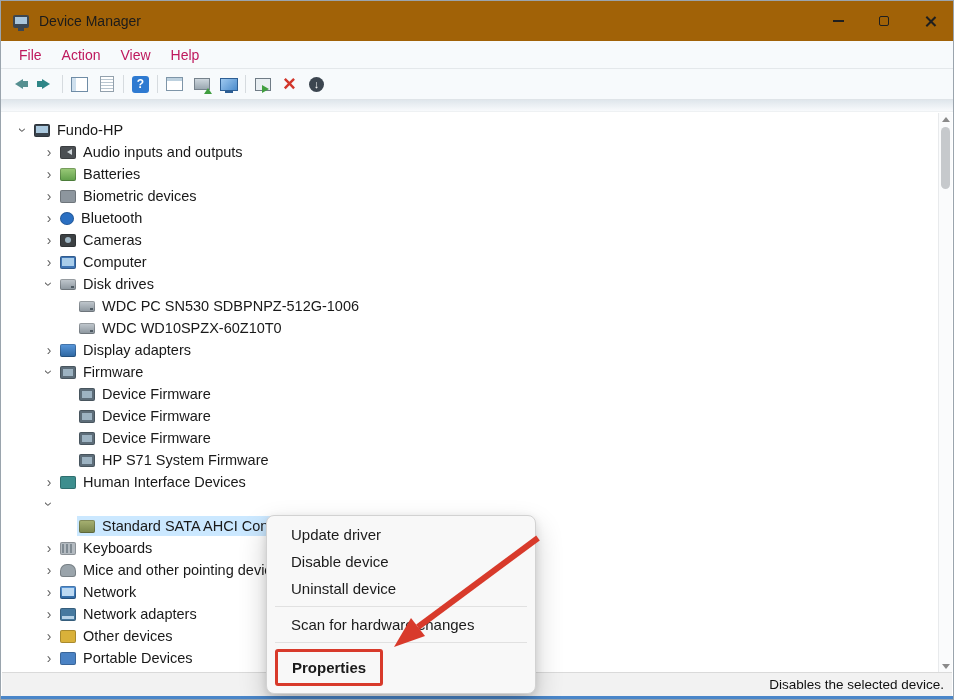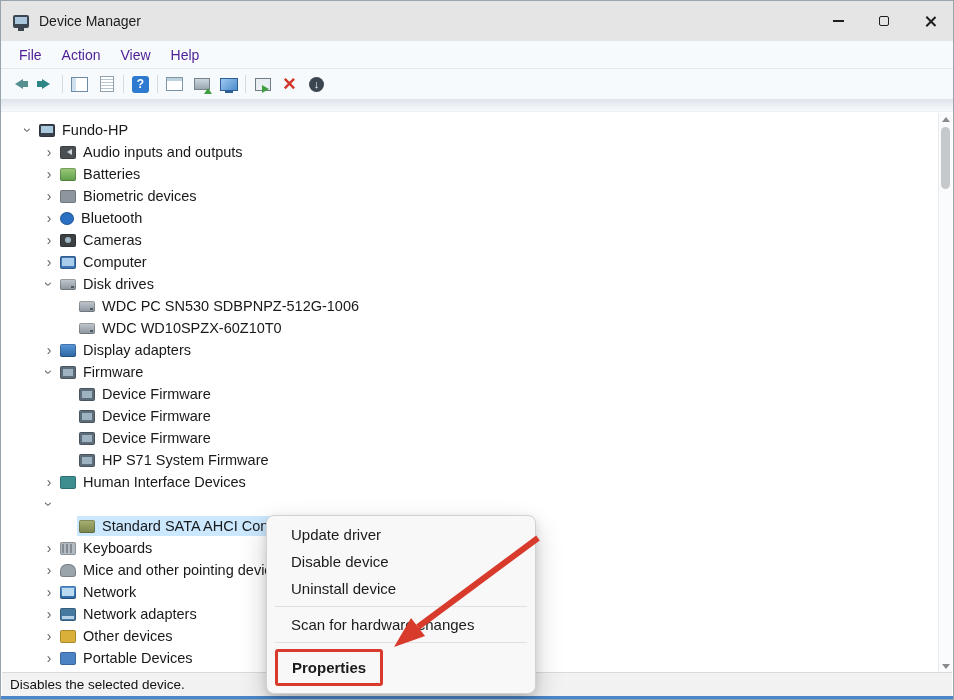--- a/index.html
+++ b/index.html
@@ -1,40 +1,40 @@
 <!DOCTYPE html>
 <html><head>
 <meta charset="utf-8">
 <style>
   * { margin:0; padding:0; box-sizing:border-box; }
   html,body { width:954px; height:700px; font-family:"Liberation Sans","DejaVu Sans",sans-serif; }
   .window { position:absolute; inset:0; width:954px; height:700px; background:#fff;
             border:1px solid #9aa4ad; overflow:hidden; --annot:#d83a2b; }
 
   
-  .titlebar { height:40px; background:#e5e5e5; display:flex; align-items:center; padding-left:12px; }
+  .titlebar { height:40px; background:#a16207; display:flex; align-items:center; padding-left:12px; }
   .app-icon { width:16px; height:13px; margin-right:10px; position:relative;
               background:#3c4650; border-radius:2px; }
   .app-icon::before { content:""; position:absolute; inset:2px 2px 4px 2px; background:#a9c6dc; }
   .app-icon::after { content:""; position:absolute; left:5px; bottom:-3px; width:6px; height:3px; background:#3c4650; }
   .title { font-size:14px; color:#1b1b1b; }
   .caption-buttons { margin-left:auto; display:flex; height:100%; }
   .cap { width:46px; height:100%; display:flex; align-items:center; justify-content:center; }
   .min-glyph { width:11px; height:2px; background:#1f1f1f; }
   .max-glyph { width:10px; height:10px; border:1.2px solid #1f1f1f; border-radius:2px; }
   .close-glyph { position:relative; width:13px; height:13px; }
   .close-glyph::before,.close-glyph::after { content:""; position:absolute; left:6px; top:0;
      width:1.5px; height:13px; background:#1f1f1f; }
   .close-glyph::before { transform:rotate(45deg); }
   .close-glyph::after  { transform:rotate(-45deg); }
 
   
   .menubar { height:28px; background:#f7fafc; display:flex; align-items:center; padding-left:8px;
              border-bottom:1px solid #e4e8eb; }
-  .menubar-item { font-size:14px; color:#4c1d95; padding:4px 10px; }
+  .menubar-item { font-size:14px; color:#be185d; padding:4px 10px; }
 
   
   .toolbar { height:31px; background:#f7fafc; display:flex; align-items:center; padding-left:4px;
              border-bottom:1px solid #dfe4e8; }
   .tb { width:27px; height:24px; display:flex; align-items:center; justify-content:center; border-radius:3px; }
   .tb-sep { width:1px; height:18px; background:#d6dbdf; margin:0 3px; }
   .tb-back::before { content:""; border:5px solid transparent; border-right:8px solid #558f90; margin-right:-1px; }
   .tb-back::after  { content:""; width:6px; height:6px; background:#558f90; }
   .tb-forward::before { content:""; width:6px; height:6px; background:#2e8687; }
   .tb-forward::after  { content:""; border:5px solid transparent; border-left:8px solid #2e8687; margin-left:-1px; }
@@ -62,21 +62,21 @@
   .tb-uninstall::before { content:"\00D7"; color:#d2372c; font-size:22px; font-weight:700; line-height:1; }
   .tb-disable::before { content:"\2193"; width:15px; height:15px; border-radius:50%;
       background:#3c4650; color:#fff; font-size:11px; font-weight:700; display:grid; place-items:center; }
 
   .band { height:12px; background:linear-gradient(#dfe6ec,#f8fafc); border-bottom:1px solid #eef1f3; }
 
   
   .tree-panel { position:absolute; left:1px; right:15px; top:112px; bottom:27px; background:#fff;
                 padding-top:6px; overflow:hidden; }
   .tree-row { height:22px; display:flex; align-items:center; font-size:14.5px; color:#191919; }
-  .tree-row.level-0 { padding-left:1px;margin-left:16px; }
+  .tree-row.level-0 { padding-left:12px; }
   .tree-row.level-1 { padding-left:38px; }
   .tree-row.level-2 { padding-left:57px; }
   .expander { width:18px; text-align:center; color:#5f5f5f; font-size:14px; flex:none; }
   .expander.open { transform:rotate(90deg); }
   .expander.none { visibility:hidden; }
   .row-content { display:flex; align-items:center; padding:2px 4px 2px 2px; }
   .row-content.selected { background:#cbe8ff; padding-right:40px; }
   .tree-label { white-space:nowrap; }
 
   .tree-icon { width:16px; height:13px; margin-right:7px; border-radius:2px; flex:none; position:relative;
@@ -126,21 +126,21 @@
       border:1px solid #d2d2d2; border-radius:8px; padding:5px 0;
       box-shadow:0 12px 28px rgba(0,0,0,.20), 0 3px 8px rgba(0,0,0,.12); z-index:5; }
   .menu-item { height:27px; line-height:27px; padding-left:24px; font-size:15px; color:#1b1b1b; white-space:nowrap; }
   .menu-item.bold { height:auto; padding-top:2px; padding-bottom:2px; font-weight:700; }
   .menu-sep { height:1px; background:#e1e1e1; margin:4px 8px; }
   .annotated { display:inline-block; border:3px solid var(--annot,#d83a2b); border-radius:3px;
       padding:7px 14px; margin-left:-16px; line-height:normal;text-align:right; }
 
   
   .statusbar { position:absolute; left:1px; right:1px; bottom:3px; height:24px; background:#f2f2f2;
-      border-top:1px solid #dadada; font-size:13.5px; color:#111; padding:4px 8px; }
+      border-top:1px solid #dadada; font-size:13.5px; color:#111; padding:4px 8px;text-align:right; }
   .bottom-accent { position:absolute; left:0; right:0; bottom:0; height:3px; background:#4a86c9; }
 
   
   .annotation { position:absolute; left:0; top:0; width:954px; height:700px; z-index:10; pointer-events:none; }
   .annotation line { stroke:var(--annot,#d83a2b); }
   .annotation polygon { fill:var(--annot,#d83a2b); }
 </style>
 </head>
 <body>
 

